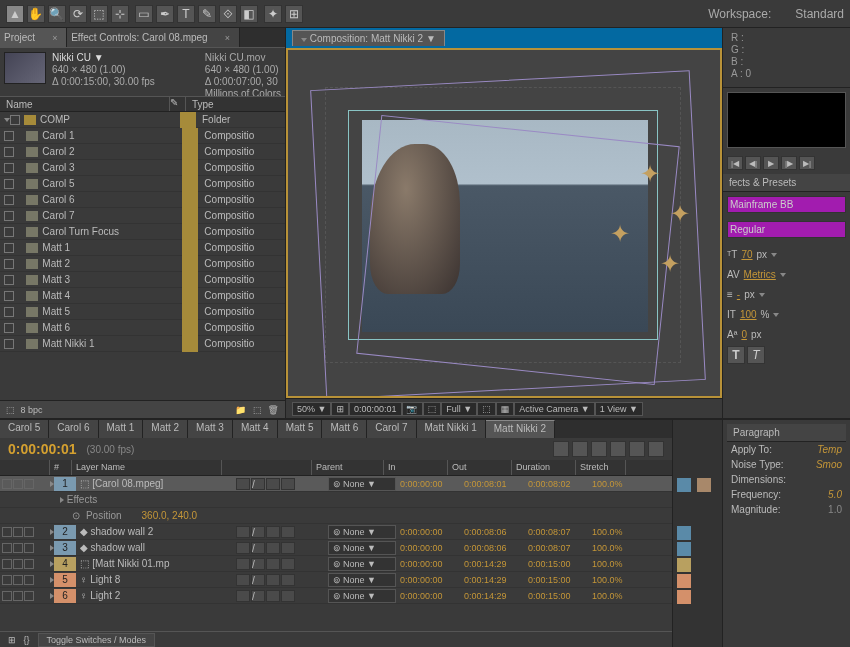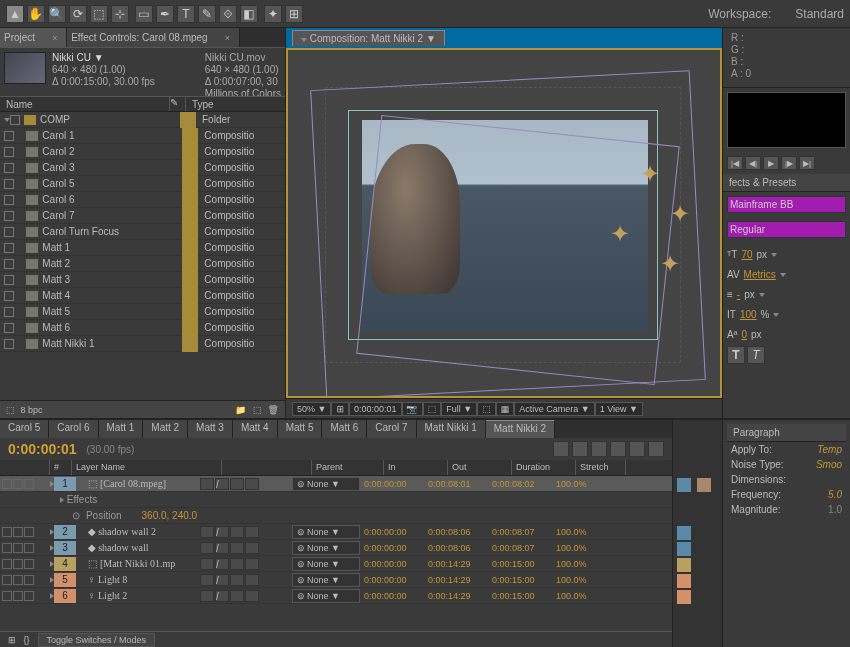--- a/index.html
+++ b/index.html
@@ -70,21 +70,21 @@
 .tl-cols { height: 16px; background: #333; display: flex; border-bottom: 1px solid #222; font-size: 9px; }
 .tlc { padding: 2px 4px; border-right: 1px solid #555; }
 .tl-rows { flex-grow: 1; overflow: hidden; }
 .tl-row { height: 16px; display: flex; align-items: center; font-size: 10px; border-bottom: 1px solid #333; }
 .tl-row.sel { background: #5a5a5a; }
 .tl-row .sws { width: 50px; display: flex; gap: 1px; padding: 0 2px; }
 .tl-row .sw-box { width: 10px; height: 10px; border: 1px solid #666; }
 .tl-row .num { width: 22px; text-align: center; background: #7a9ab0; color: #222; height: 14px; line-height: 14px; }
 .tl-row .num.y { background: #b8a060; }
 .tl-row .num.o { background: #d4906a; }
-.tl-row .lname { width: 124px; padding-left: 12px; display: flex; align-items: center; gap: 3px; font-family: Liberation Serif, serif; }
+.tl-row .lname { width: 160px; padding-left: 4px; display: flex; align-items: center; gap: 3px; }
 .tl-row .mode { width: 90px; display: flex; gap: 1px; }
 .tl-row .mode-box { width: 14px; height: 12px; background: #4a4a4a; border: 1px solid #333; }
 .tl-row .parent { width: 72px; padding: 0 2px; }
 .tl-row .pdrop { background: #333; padding: 1px 4px; border: 1px solid #555; font-size: 9px; display: flex; align-items: center; gap: 3px; }
 .tl-row .tval { width: 64px; color: #c49638; padding: 0 2px; font-size: 9px; }
 .tl-row .effects-label { padding-left: 60px; color: #999; }
 .tl-row .pos-label { padding-left: 72px; color: #999; }
 .tl-row .pos-val { color: #c49638; padding-left: 20px; }
 .tl-footer { height: 16px; background: #3a3a3a; border-top: 1px solid #555; display: flex; align-items: center; padding: 0 8px; gap: 8px; font-size: 9px; }
 .toggle-sw { padding: 1px 8px; background: #444; border: 1px solid #555; }

